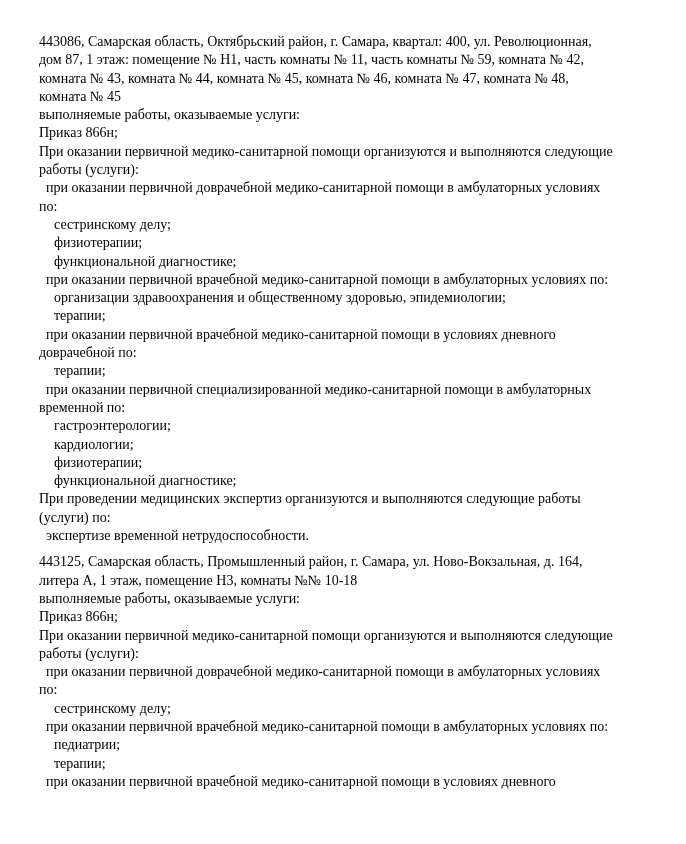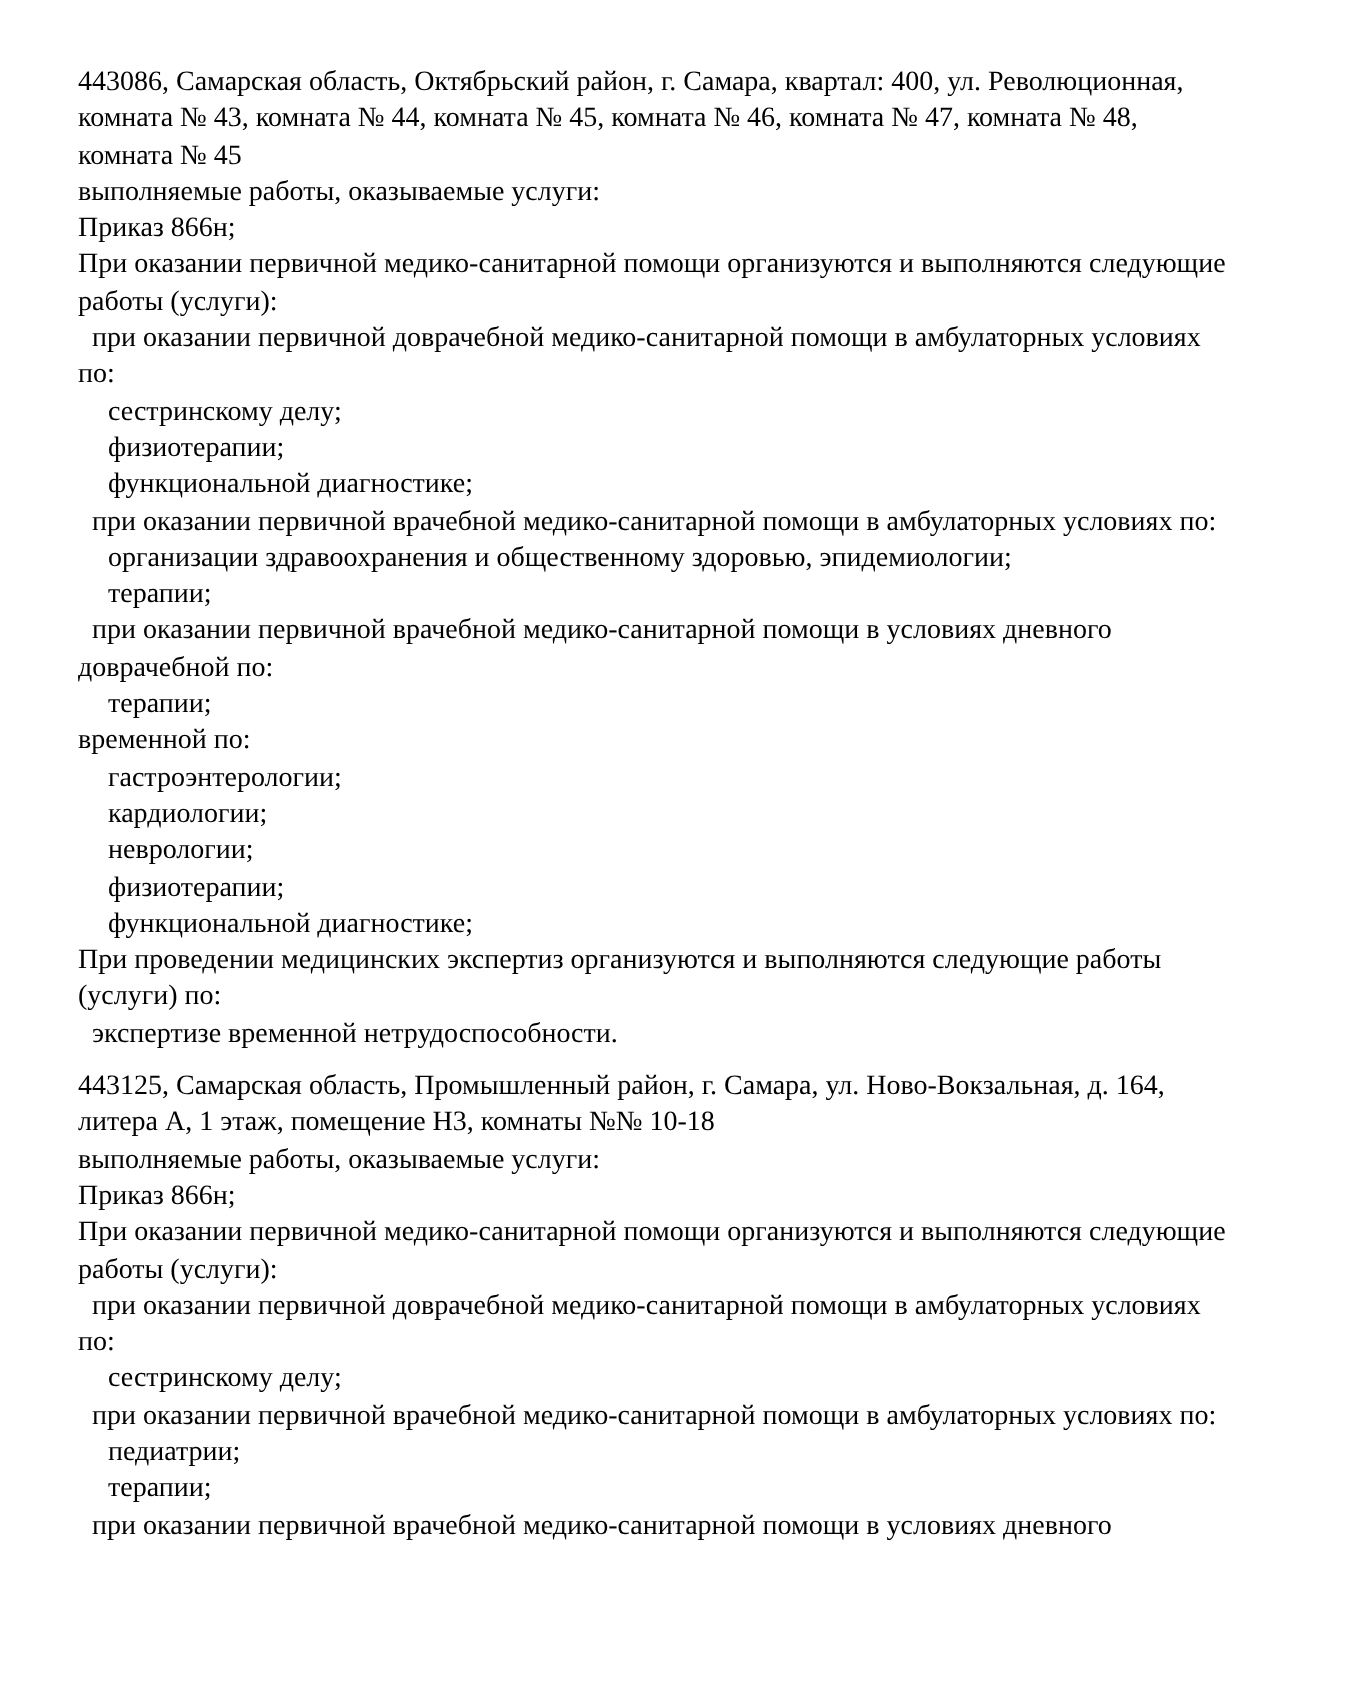--- a/index.html
+++ b/index.html
@@ -36,41 +36,42 @@
   .i1 { padding-left: 7px; }
   .i2 { padding-left: 15px; }
 </style>
 </head>
 <body>
 
 <div class="doc">
 
   <div class="block">
     <div class="ln i0">443086, Самарская область, Октябрьский район, г. Самара, квартал: 400, ул. Революционная,</div>
+    <div class="ln i0">дом 87, 1 этаж: помещение № Н1, часть комнаты № 11, часть комнаты № 59, комната № 42,</div>
     <div class="ln i0">комната № 43, комната № 44, комната № 45, комната № 46, комната № 47, комната № 48,</div>
     <div class="ln i0">комната № 45</div>
     <div class="ln i0">выполняемые работы, оказываемые услуги:</div>
     <div class="ln i0">Приказ 866н;</div>
     <div class="ln i0">При оказании первичной медико-санитарной помощи организуются и выполняются следующие</div>
     <div class="ln i0">работы (услуги):</div>
     <div class="ln i1">при оказании первичной доврачебной медико-санитарной помощи в амбулаторных условиях</div>
     <div class="ln i0">по:</div>
     <div class="ln i2">сестринскому делу;</div>
     <div class="ln i2">физиотерапии;</div>
     <div class="ln i2">функциональной диагностике;</div>
     <div class="ln i1">при оказании первичной врачебной медико-санитарной помощи в амбулаторных условиях по:</div>
     <div class="ln i2">организации здравоохранения и общественному здоровью, эпидемиологии;</div>
     <div class="ln i2">терапии;</div>
     <div class="ln i1">при оказании первичной врачебной медико-санитарной помощи в условиях дневного</div>
     <div class="ln i0">доврачебной по:</div>
     <div class="ln i2">терапии;</div>
+    <div class="ln i1">при оказании первичной специализированной медико-санитарной помощи в амбулаторных</div>
     <div class="ln i0">временной по:</div>
     <div class="ln i2">гастроэнтерологии;</div>
     <div class="ln i2">кардиологии;</div>
-    <div class="ln i2">неврологии;</div>
     <div class="ln i2">физиотерапии;</div>
     <div class="ln i2">функциональной диагностике;</div>
     <div class="ln i0">При проведении медицинских экспертиз организуются и выполняются следующие работы</div>
     <div class="ln i0">(услуги) по:</div>
     <div class="ln i1">экспертизе временной нетрудоспособности.</div>
   </div>
 
   <div class="block">
     <div class="ln i0">443125, Самарская область, Промышленный район, г. Самара, ул. Ново-Вокзальная, д. 164,</div>
     <div class="ln i0">литера А, 1 этаж, помещение Н3, комнаты №№ 10-18</div>

